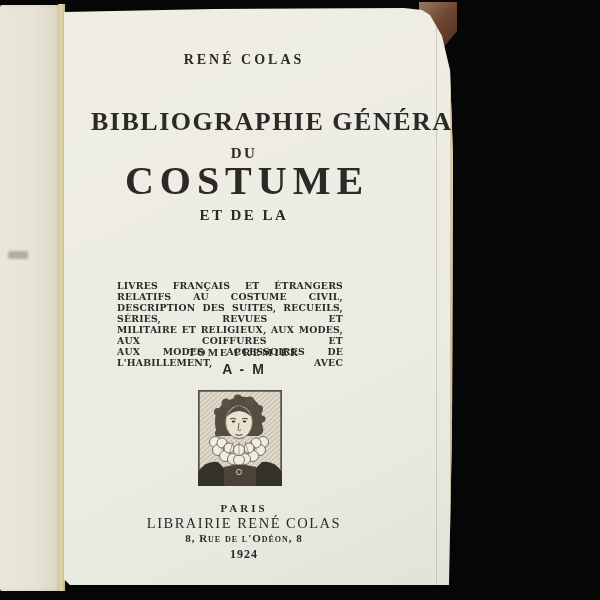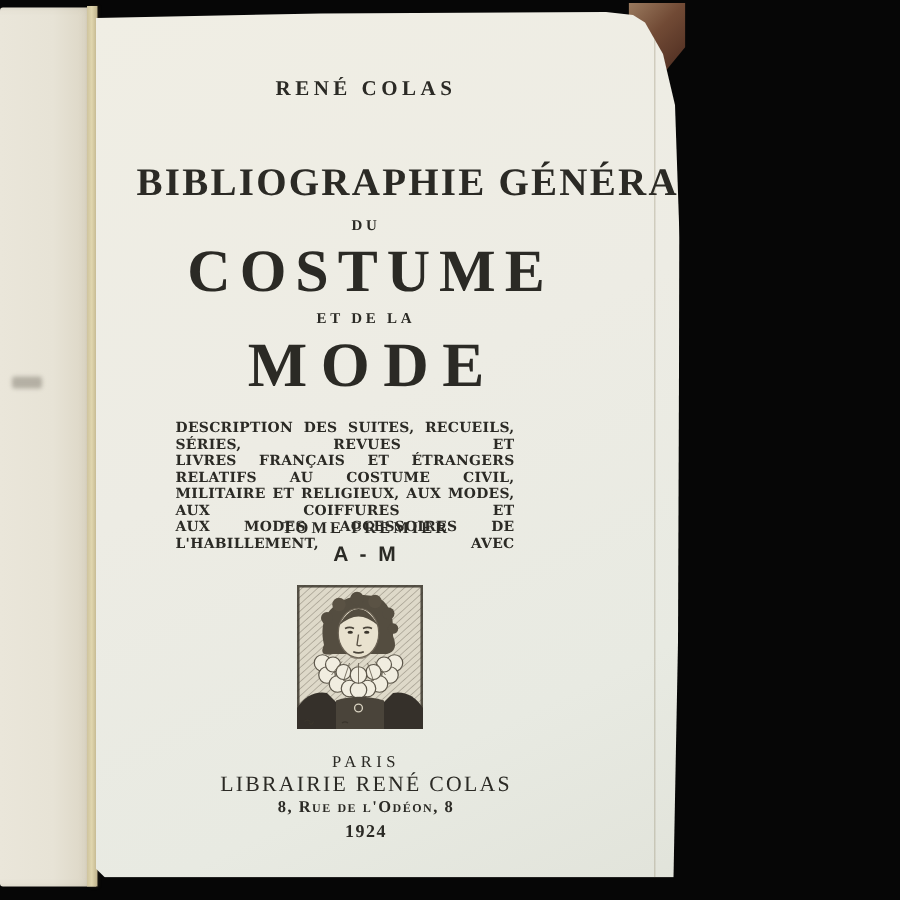--- a/index.html
+++ b/index.html
@@ -16,44 +16,44 @@
   .gutter{position:absolute;left:58px;top:4px;width:7px;height:587px;
     background:linear-gradient(to right,#cfc49e 0%,#e0d6ae 45%,#bfb28a 100%);
     box-shadow:1px 0 2px rgba(60,50,30,.45);}
   
   .corner-fold{position:absolute;left:419px;top:2px;width:38px;height:56px;
     background:linear-gradient(135deg,#9a7a5e 0%,#714a35 40%,#43241a 100%);
     clip-path:polygon(0 0,100% 0,100% 52%,42% 100%,0 26%);}
   
   .title-page{position:absolute;left:64px;top:8px;width:389px;height:577px;z-index:2;
     background:linear-gradient(155deg,#f0eee4 0%,#edece4 45%,#e8eae2 78%,#e1e3da 100%);
-    clip-path:polygon(0 4px,150px 1px,340px 0px,358px 2px,366px 7px,378px 28px,386px 62px,389px 150px,388px 420px,385px 100%,6px 100%,0 99%);padding-left:24px;}
+    clip-path:polygon(0 4px,150px 1px,340px 0px,358px 2px,366px 7px,378px 28px,386px 62px,389px 150px,388px 420px,385px 100%,6px 100%,0 99%);}
   .fore-edge{position:absolute;right:0;top:60px;bottom:0;width:3px;
     background:linear-gradient(#d9cda6,#c3b791);opacity:.95;}
   .crease{position:absolute;left:372px;top:0;bottom:0;width:1px;background:rgba(140,130,100,.30);}
   
   .text-col{position:absolute;left:27px;top:0;width:306px;height:100%;text-align:center;}
   .text-col > div{position:absolute;left:0;width:100%;}
   .author{top:44px;font-size:14px;font-weight:700;letter-spacing:3px;}
   .title1{top:99px;font-size:26px;font-weight:700;letter-spacing:1.5px;white-space:nowrap;}
-  .small-link{font-size:10px;font-weight:700;letter-spacing:2.5px;}
+  .small-link{font-size:15px;font-weight:700;letter-spacing:2.5px;}
   .du{top:137px;}
   .costume{top:149px;font-size:40px;font-weight:700;letter-spacing:6px;padding-left:6px;box-sizing:border-box;}
   .etdela{top:199px;}
   .mode{top:212px;font-size:42px;font-weight:700;letter-spacing:9px;padding-left:9px;box-sizing:border-box;}
   .desc{top:272px;width:226px !important;left:26px !important;
     font-family:"DejaVu Serif",serif;font-size:9.3px;font-weight:700;line-height:11px;
     letter-spacing:.2px;text-align:justify;}
   .desc-line{text-align:justify;text-align-last:justify;}
   .tome{top:338px;font-size:11px;font-weight:700;letter-spacing:2px;}
   .range{top:353px;font-family:"Liberation Sans","DejaVu Sans",sans-serif;
     font-size:14px;font-weight:700;letter-spacing:2px;}
   .portrait{top:382px;}
   .portrait svg{display:inline-block;margin-left:-8px;}
-  .paris{top:494px;font-size:11px;font-weight:400;letter-spacing:3px;}
+  .paris{top:494px;font-size:11px;font-weight:700;letter-spacing:3px;}
   .publisher{top:507px;font-size:14.5px;font-weight:400;letter-spacing:1.5px;white-space:nowrap;}
   .address{top:524px;font-size:11px;font-weight:700;font-variant:small-caps;letter-spacing:1px;}
   .year{top:539px;font-size:12px;font-weight:700;letter-spacing:1px;}
 </style>
 </head>
 <body>
 
 <div class="photo">
 
   <div class="left-page">
@@ -67,25 +67,24 @@
   <div class="title-page">
     <div class="crease"></div>
     <div class="fore-edge"></div>
 
     <div class="text-col">
       <div class="author">RENÉ COLAS</div>
       <div class="title1">BIBLIOGRAPHIE GÉNÉRALE</div>
       <div class="small-link du">DU</div>
       <div class="costume">COSTUME</div>
       <div class="small-link etdela">ET DE LA</div>
-      <div class="mode">MODE</div>
 
       <div class="desc">
+        <div class="desc-line">LIVRES FRANÇAIS ET ÉTRANGERS RELATIFS AU COSTUME CIVIL,</div>
         <div class="desc-line">DESCRIPTION DES SUITES, RECUEILS, SÉRIES, REVUES ET</div>
-        <div class="desc-line">LIVRES FRANÇAIS ET ÉTRANGERS RELATIFS AU COSTUME CIVIL,</div>
         <div class="desc-line">MILITAIRE ET RELIGIEUX, AUX MODES, AUX COIFFURES ET</div>
         <div class="desc-line">AUX MODES ACCESSOIRES DE L'HABILLEMENT, AVEC</div>
       </div>
 
       <div class="tome">TOME PREMIER</div>
       <div class="range">A - M</div>
 
       <div class="portrait">
         <svg width="84" height="96" viewBox="0 0 84 96">
           <defs>

